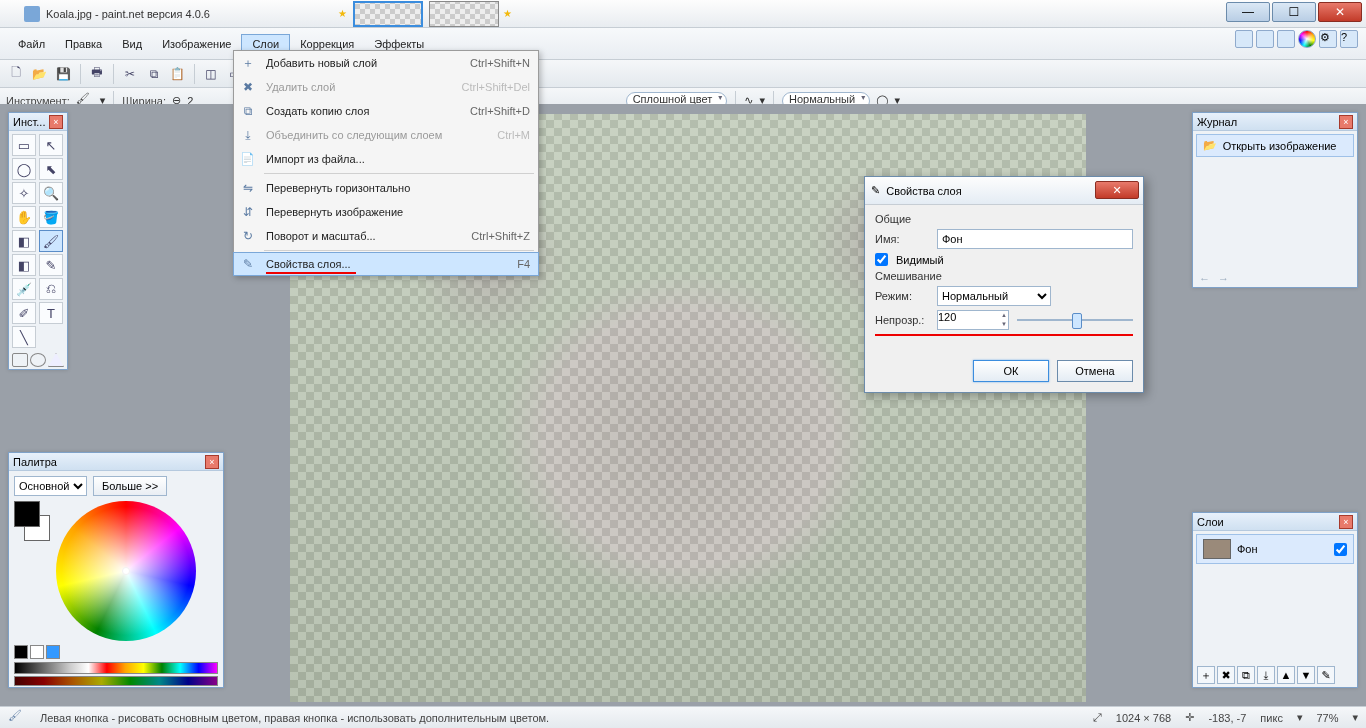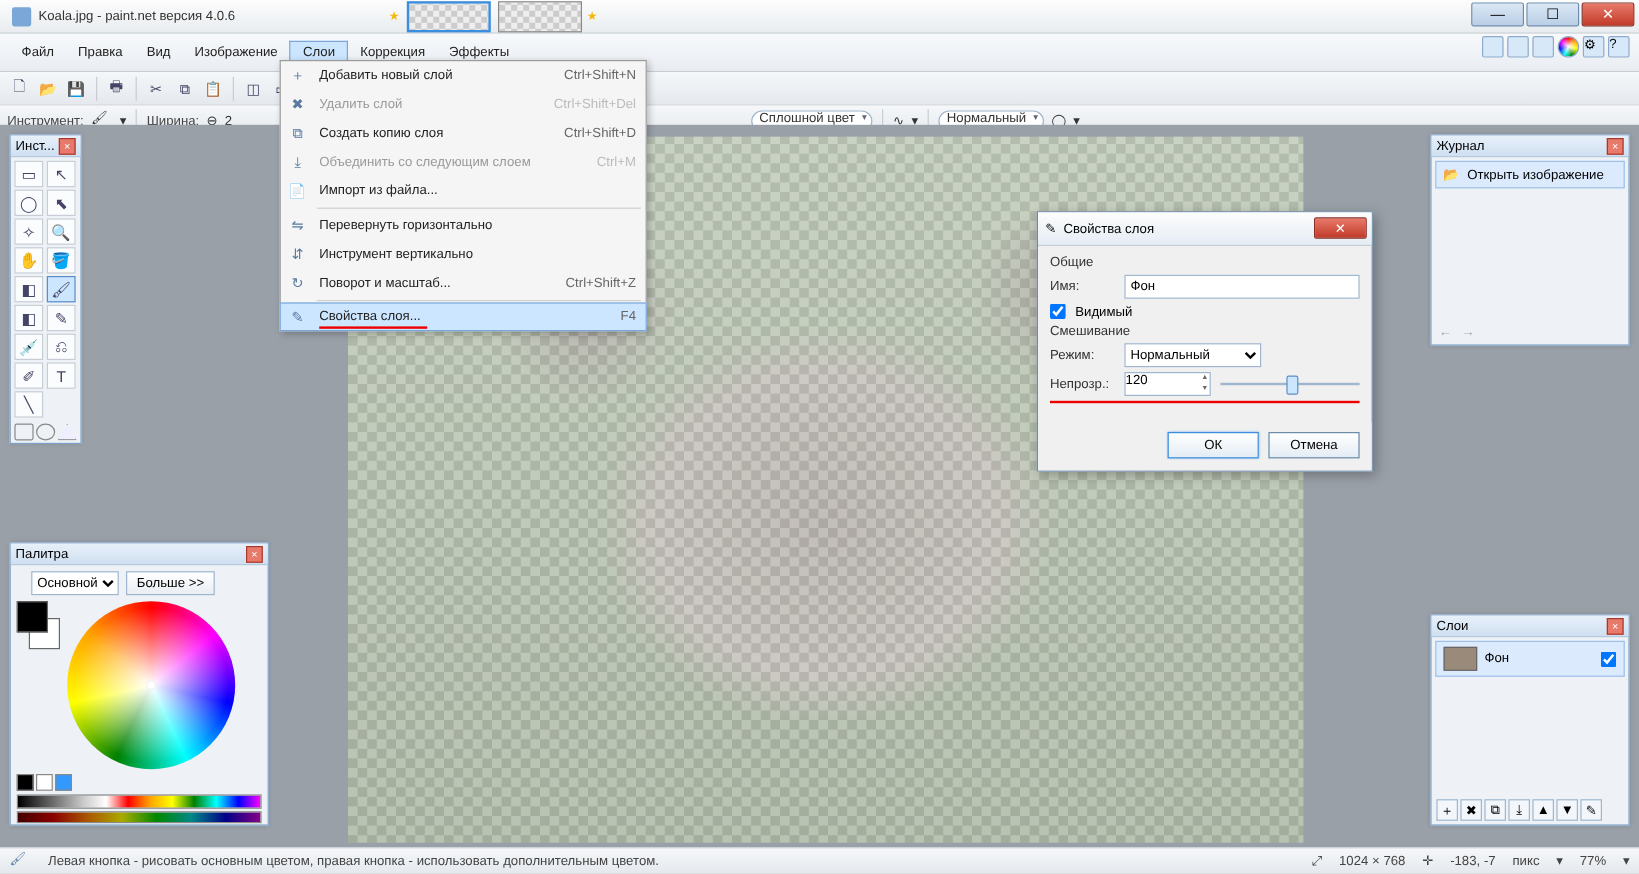--- a/index.html
+++ b/index.html
@@ -1,19 +1,19 @@
 <!DOCTYPE html>
 <html><head>
 <meta charset="utf-8">
 <style>
 * { box-sizing: border-box; margin: 0; padding: 0; font-family: "Segoe UI", Tahoma, sans-serif; font-size: 11px; }
 body { width: 1366px; height: 728px; background: #fff; overflow: hidden; position: relative; }
 
 
-.titlebar { height: 28px; background: linear-gradient(#fdfdfd,#e8ecf0); border-bottom: 1px solid #c6cdd4; display: flex; align-items: center; padding: 0 10px; position: relative; }
+.titlebar { height: 28px; background: linear-gradient(#fdfdfd,#e8ecf0); border-bottom: 1px solid #c6cdd4; display: flex; align-items: center; padding: 0 24px; position: relative; }
 .titlebar .icon { width:16px; height:16px; background:#7aa7d8; border-radius:2px; margin-right:6px; }
 .titlebar .title { flex:0 0 auto; color:#333; }
 .titlebar .thumbs { display:flex; margin-left:130px; gap:6px; align-items:center; }
 .thumb { width:70px; height:26px; background:repeating-conic-gradient(#ccc 0 25%, #eee 0 50%) 0/10px 10px; border:1px solid #888; position:relative; }
 .thumb.active { border:2px solid #3b8dde; }
 .star { color:#f2b90c; font-size:10px; margin:0 0 0 -2px; }
 .winbtns { position:absolute; right:4px; top:2px; display:flex; gap:2px; }
 .winbtn { width:44px; height:20px; border:1px solid #6b8bab; background:linear-gradient(#dbe8f5,#b9cee5); display:flex; align-items:center; justify-content:center; font-size:12px; border-radius:2px; }
 .winbtn.close { background:linear-gradient(#e87a6b,#c23b29); color:#fff; border-color:#8a2d22; }
 
@@ -60,21 +60,21 @@
 
 .tools { left:8px; top:112px; width:60px; }
 .tools .grid { display:grid; grid-template-columns:1fr 1fr; gap:2px; padding:3px; }
 .tools .tb { width:24px; height:22px; border:1px solid #c6cdd4; background:#fafcfe; display:flex; align-items:center; justify-content:center; font-size:13px; color:#446; }
 .tools .tb.active { background:#cde6ff; border-color:#5a8dc8; }
 .tools .shapes { display:flex; gap:2px; padding:2px 3px; }
 .tools .sb { width:16px; height:14px; border:1px solid #888; }
 
 
 .palette { left:8px; top:452px; width:216px; height:236px; }
-.palette .prow { display:flex; gap:6px; padding:5px; align-items:flex-end;margin-left:12px; }
+.palette .prow { display:flex; gap:6px; padding:5px; align-items:flex-end; }
 .palette select { height:20px; border:1px solid #9fb6ce; background:#fff; font-size:11px; }
 .palette button { height:20px; border:1px solid #9fb6ce; background:linear-gradient(#fff,#e9eef4); font-size:11px; padding:0 8px; }
 .palette .body { display:flex; gap:6px; padding:0 5px; }
 .palette .sw { width:36px; }
 .primary-sw { width:26px; height:26px; background:#000; border:1px solid #666; position:relative; }
 .secondary-sw { width:26px; height:26px; background:#fff; border:1px solid #666; margin:-12px 0 0 10px; }
 .wheel { width:140px; height:140px; border-radius:50%; background:conic-gradient(red,magenta,blue,cyan,green,yellow,orange,red); position:relative; }
 .wheel::after { content:""; position:absolute; inset:0; border-radius:50%; background:radial-gradient(circle,#fff 0%,rgba(255,255,255,0) 65%); }
 .wheel .marker { position:absolute; left:66px; top:66px; width:8px; height:8px; border:1px solid #000; border-radius:50%; background:#fff; }
 .palette .mini { display:flex; gap:2px; padding:4px 5px 0; }
@@ -337,21 +337,21 @@
       <span class="mico">📄</span>
       <span>Импорт из файла...</span>
     </div>
     <div class="msep"></div>
     <div class="mi">
       <span class="mico">⇋</span>
       <span>Перевернуть горизонтально</span>
     </div>
     <div class="mi">
       <span class="mico">⇵</span>
-      <span>Инструмент вертикально</span>
+      <span>Перевернуть изображение</span>
     </div>
     <div class="mi">
       <span class="mico">↻</span>
       <span>Поворот и масштаб...</span>
       <span class="shortcut">Ctrl+Shift+Z</span>
     </div>
     <div class="msep"></div>
     <div class="mi hover">
       <span class="mico">✎</span>
       <span>Свойства слоя...</span>

